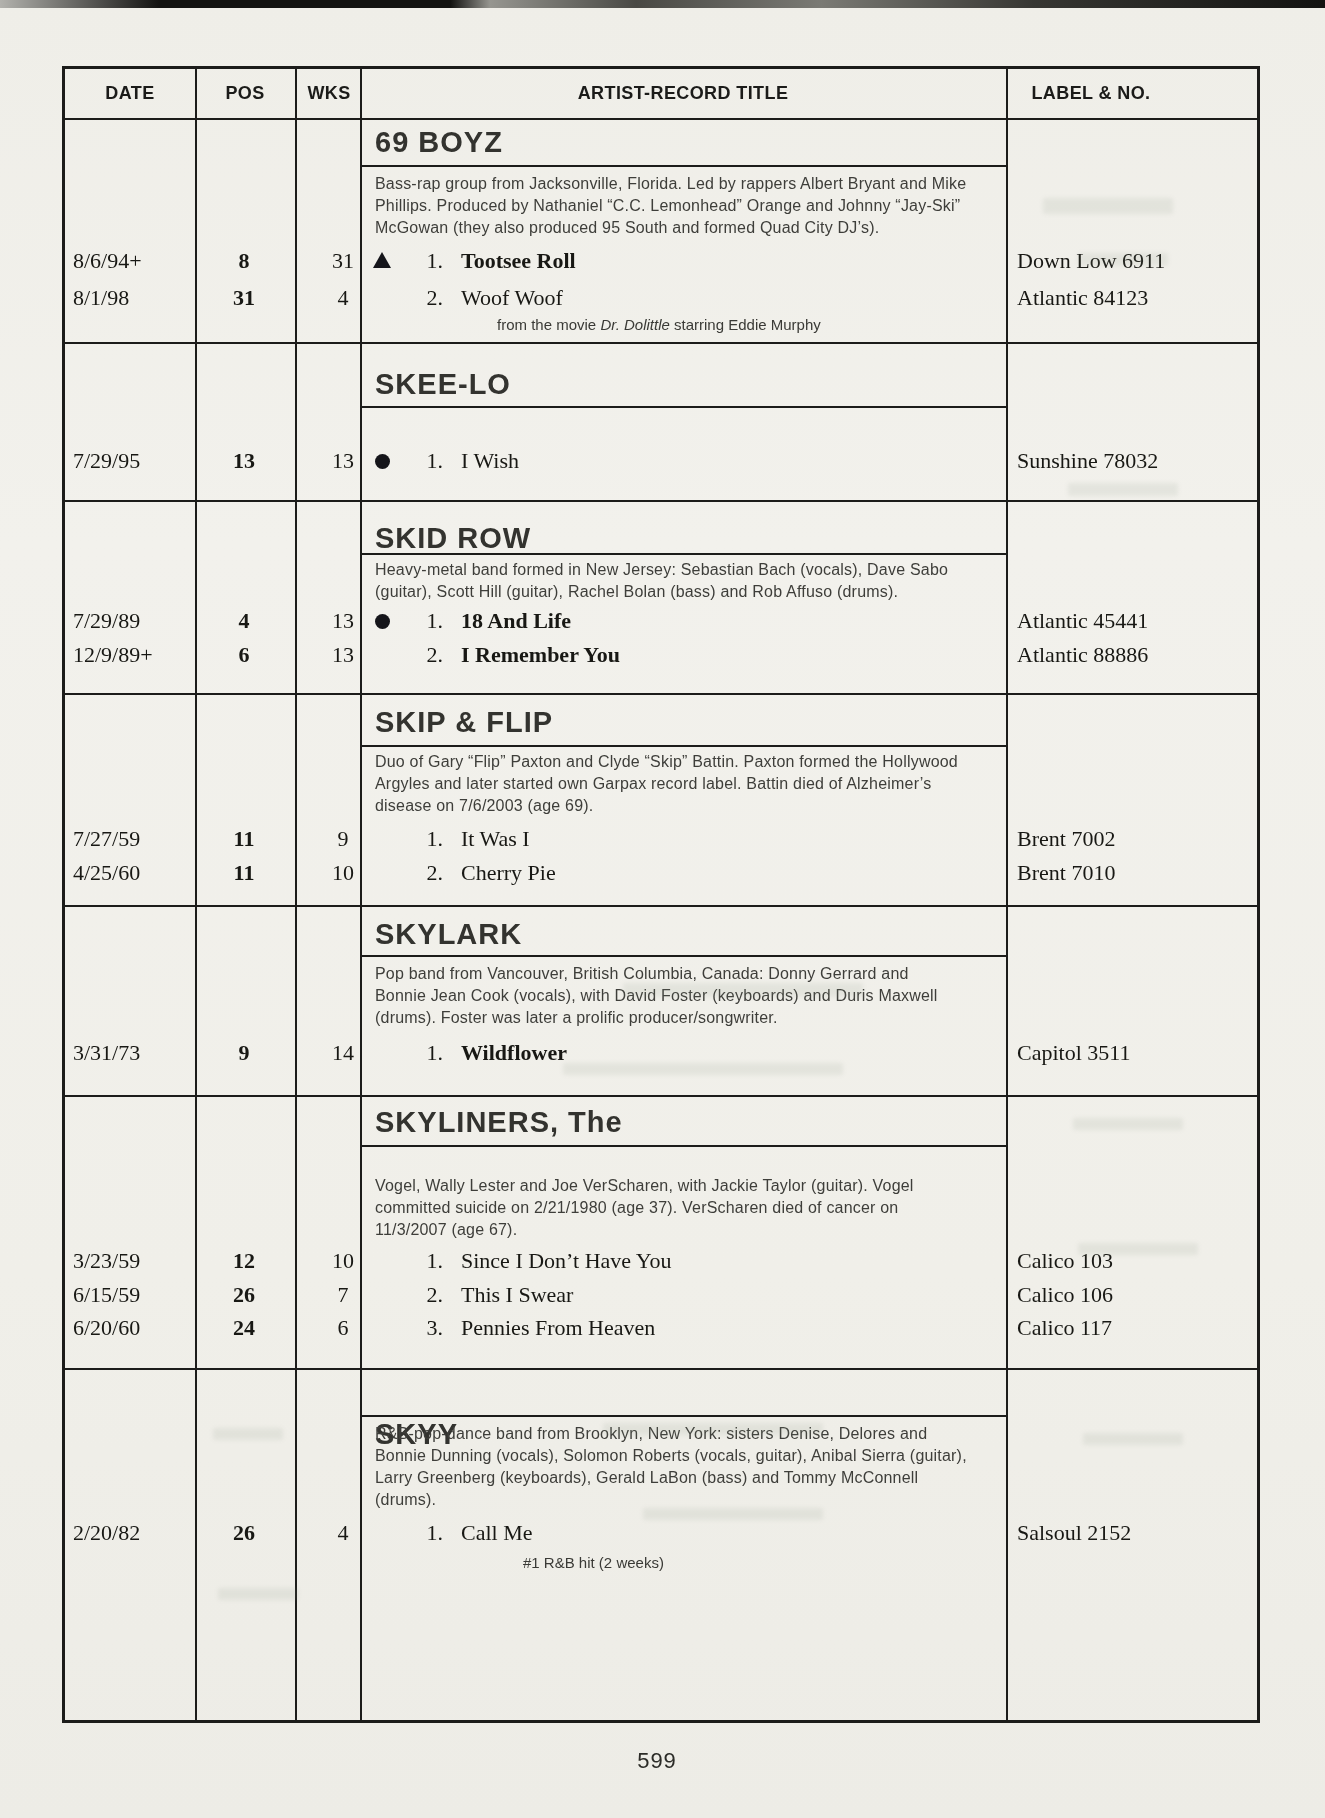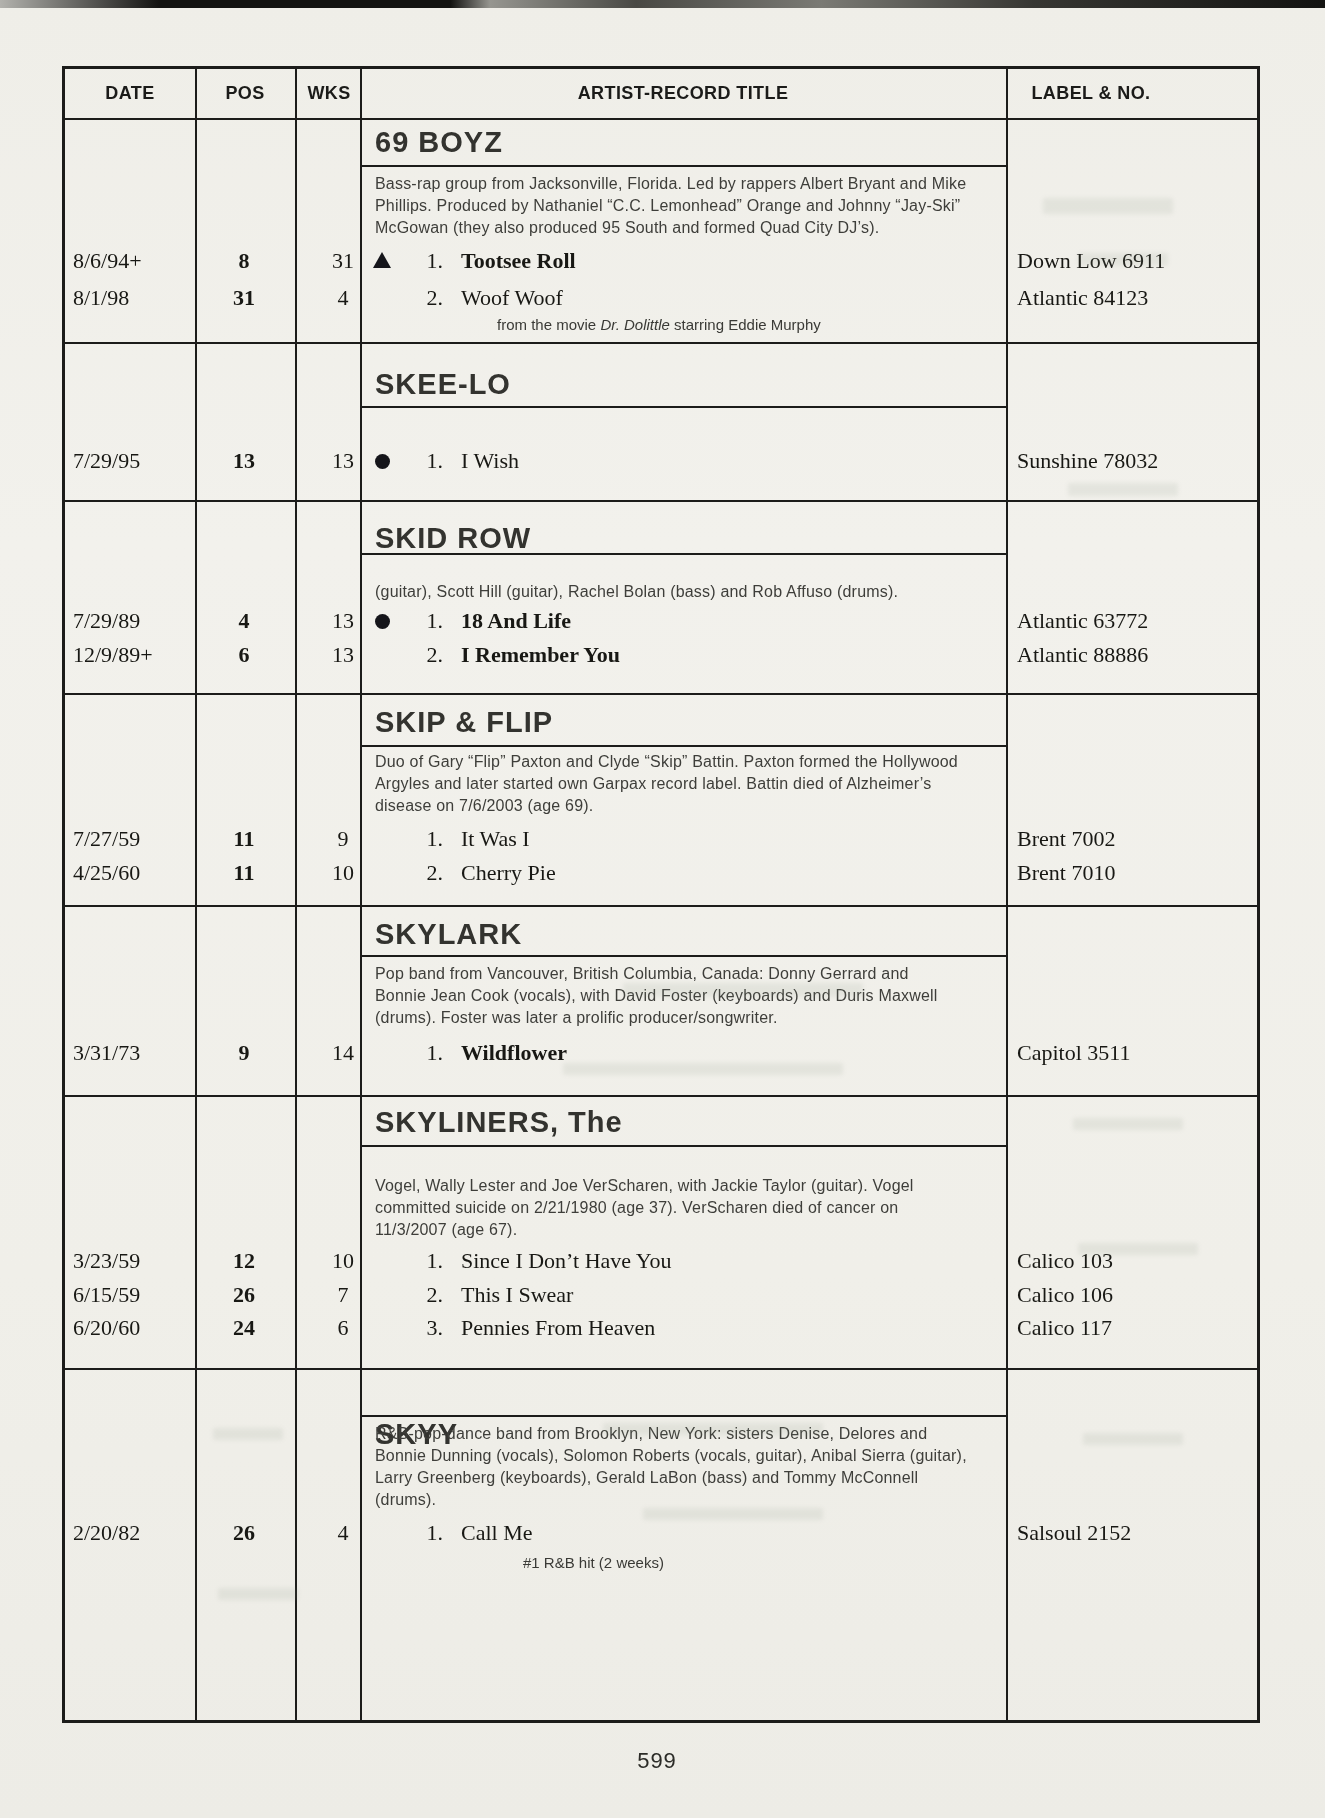--- a/index.html
+++ b/index.html
@@ -88,29 +88,30 @@
         <div class="e-pos">13</div>
         <div class="e-wks">13</div>
         <div class="icon-gold"></div>
         <div class="e-num">1.</div>
         <div class="e-title">I Wish</div>
         <div class="e-label">Sunshine 78032</div>
       </div>
       <div class="hline" style="top: 431px;"></div>
       <div class="artist-heading" style="left: 310px; top: 452px;">SKID ROW</div>
       <div class="heading-rule" style="left: 295px; width: 646px; top: 484px;"></div>
+      <div class="bio-line" style="left: 310px; top: 490px;">Heavy-metal band formed in New Jersey: Sebastian Bach (vocals), Dave Sabo</div>
       <div class="bio-line" style="left: 310px; top: 512px;">(guitar), Scott Hill (guitar), Rachel Bolan (bass) and Rob Affuso (drums).</div>
       <div class="entry-row" style="top: 537px;">
         <div class="e-date">7/29/89</div>
         <div class="e-pos">4</div>
         <div class="e-wks">13</div>
         <div class="icon-gold"></div>
         <div class="e-num">1.</div>
         <div class="e-title bold">18 And Life</div>
-        <div class="e-label">Atlantic 63772</div>
+        <div class="e-label">Atlantic 45441</div>
       </div>
       <div class="entry-row" style="top: 571px;">
         <div class="e-date">12/9/89+</div>
         <div class="e-pos">6</div>
         <div class="e-wks">13</div>
         <div class="e-num">2.</div>
         <div class="e-title bold">I Remember You</div>
         <div class="e-label">Atlantic 88886</div>
       </div>
       <div class="hline" style="top: 624px;"></div>

